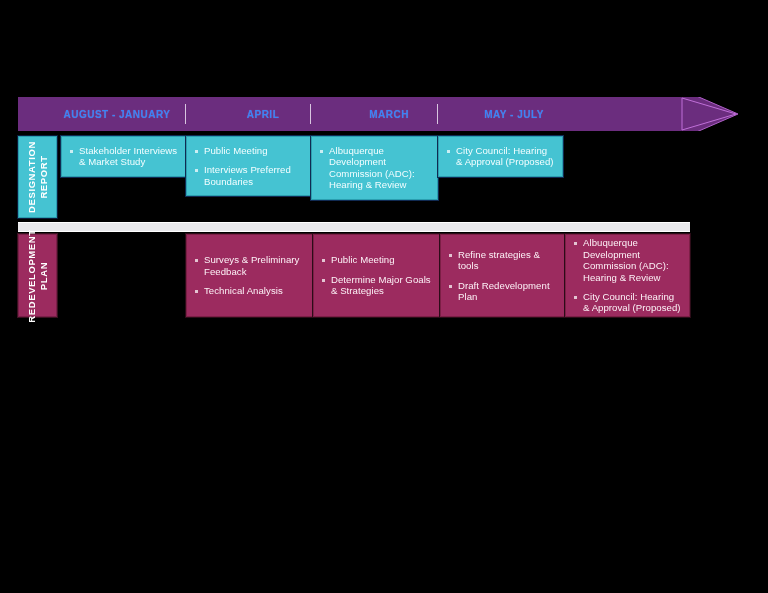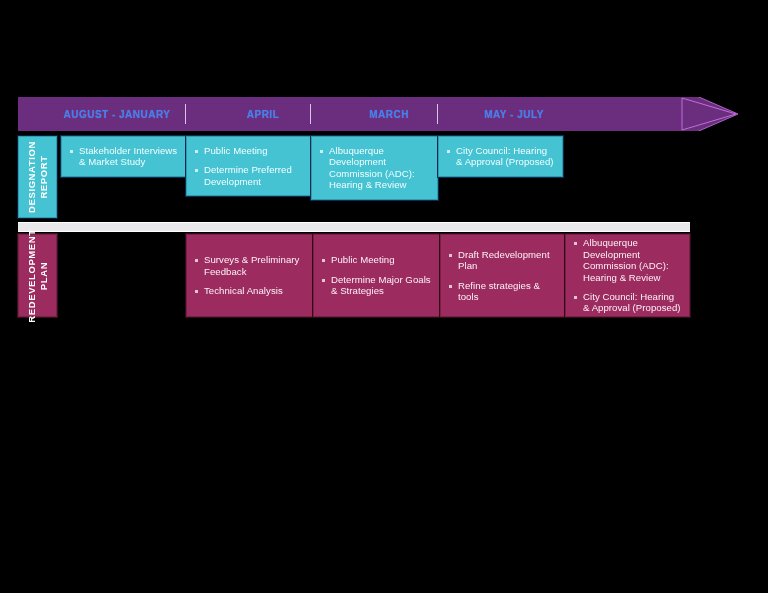--- a/index.html
+++ b/index.html
@@ -224,21 +224,21 @@
         </div>
       </div>
       <div class="lane-cell" style="width: 125px;">
         <div class="cell-inner">
           <div class="bullet-row">
             <span class="bullet-dot"></span>
             <span class="bullet-text">Public Meeting</span>
           </div>
           <div class="bullet-row">
             <span class="bullet-dot"></span>
-            <span class="bullet-text">Determine Preferred Development</span>
+            <span class="bullet-text">Interviews Preferred Boundaries</span>
           </div>
         </div>
       </div>
       <div class="lane-cell" style="width: 127px;">
         <div class="cell-inner">
           <div class="bullet-row">
             <span class="bullet-dot"></span>
             <span class="bullet-text">Albuquerque Development Commission (ADC): Hearing &amp; Review</span>
           </div>
         </div>
@@ -289,26 +289,26 @@
           <div class="bullet-row">
             <span class="bullet-dot"></span>
             <span class="bullet-text">Determine Major Goals &amp; Strategies</span>
           </div>
         </div>
       </div>
       <div class="lane-cell" style="width: 125px;">
         <div class="cell-inner">
           <div class="bullet-row">
             <span class="bullet-dot"></span>
+            <span class="bullet-text">Refine strategies &amp; tools</span>
+          </div>
+          <div class="bullet-row">
+            <span class="bullet-dot"></span>
             <span class="bullet-text">Draft Redevelopment Plan</span>
           </div>
-          <div class="bullet-row">
-            <span class="bullet-dot"></span>
-            <span class="bullet-text">Refine strategies &amp; tools</span>
-          </div>
         </div>
       </div>
       <div class="lane-cell" style="width: 125px;">
         <div class="cell-inner">
           <div class="bullet-row">
             <span class="bullet-dot"></span>
             <span class="bullet-text">Albuquerque Development Commission (ADC): Hearing &amp; Review</span>
           </div>
           <div class="bullet-row">
             <span class="bullet-dot"></span>

